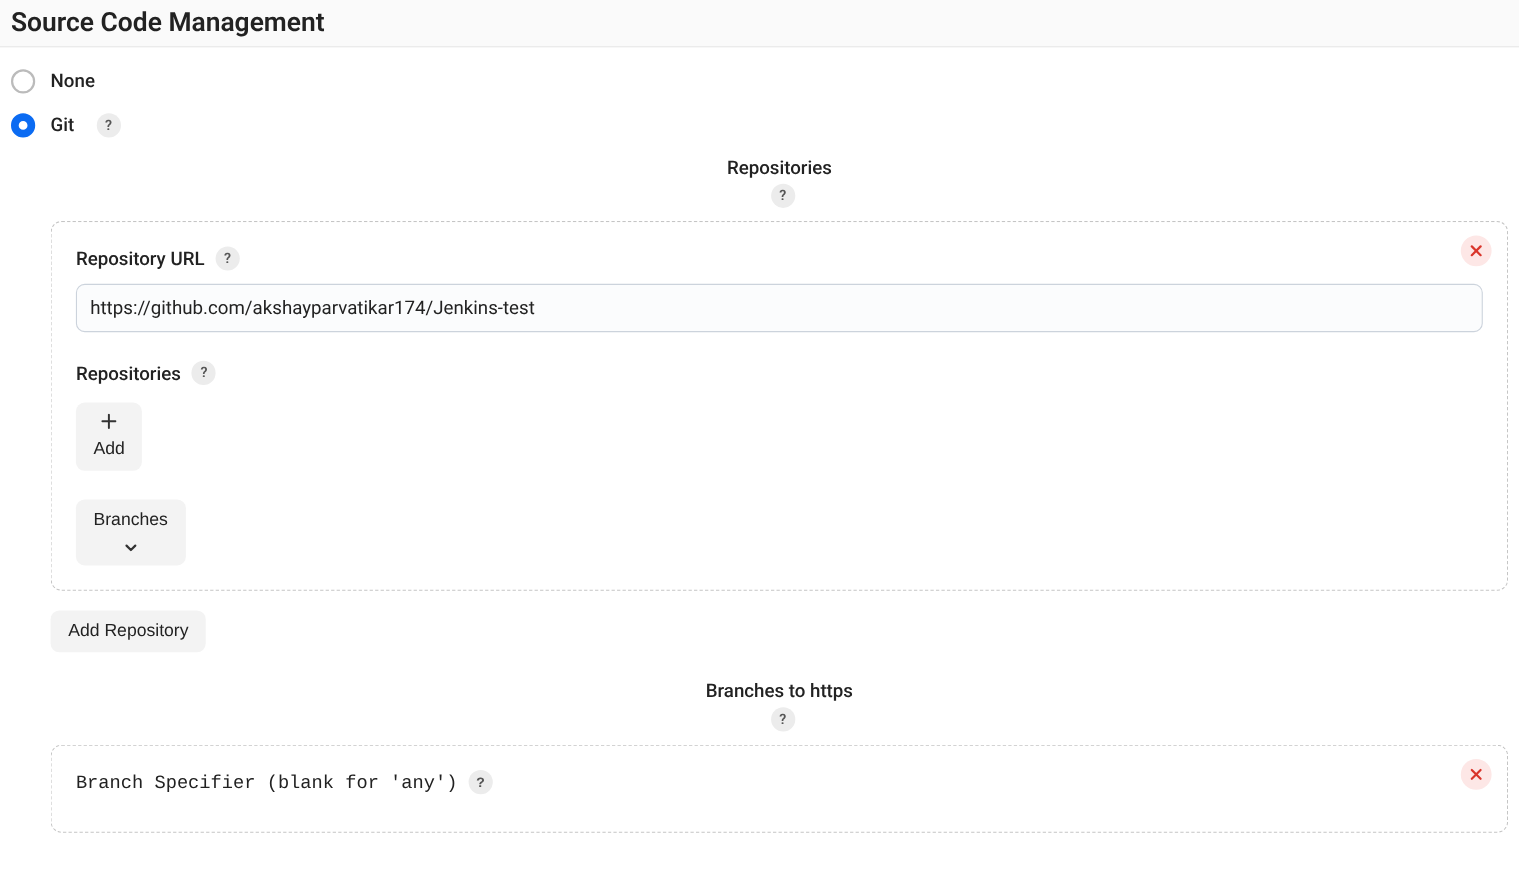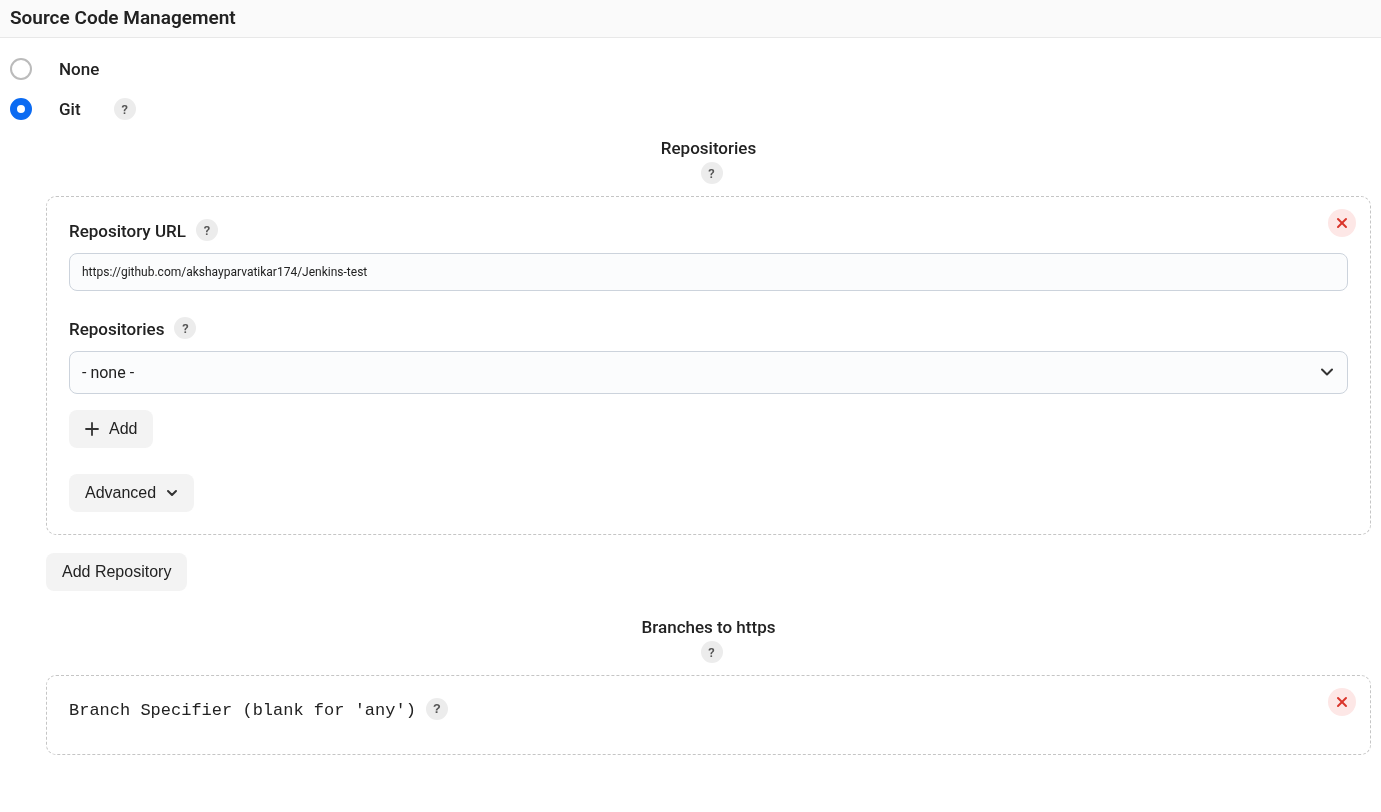--- a/index.html
+++ b/index.html
@@ -8,33 +8,33 @@
       padding: 0;
     }
     body {
       font-family: -apple-system, BlinkMacSystemFont, "Segoe UI", Roboto, Helvetica, Arial, sans-serif;
       font-size: 16px;
       color: #222;
       background: #fff;
       padding: 0;
     }
     .section-header {
-      font-size: 19px;
+      font-size: 24px;
       font-weight: 600;
       padding: 6px 10px 8px 10px;
       border-bottom: 1px solid #e8e8e8;
       background: #fafafa;
     }
     .content {
       padding: 20px 10px 10px 10px;
     }
     .radio-row {
       display: flex;
       align-items: center;
-      gap: 27px;
+      gap: 14px;
       margin-bottom: 18px;
       margin-left: 0;
     }
     .radio-row:last-of-type {
       margin-bottom: 14px;
     }
     .radio-outer {
       width: 22px;
       height: 22px;
       border-radius: 50%;
@@ -107,21 +107,21 @@
       font-size: 17px;
       font-weight: 500;
       display: flex;
       align-items: flex-end;
       gap: 4px;
       margin-bottom: 12px;
     }
     .text-input {
       width: 100%;
       padding: 11px 12px;
-      font-size: 12px;
+      font-size: 17px;
       border: 1px solid #ccd3dc;
       border-radius: 8px;
       background: #fbfcfd;
       font-family: inherit;
       color: #222;
       outline: none;
     }
     .field-block {
       margin-bottom: 26px;
     }
@@ -162,20 +162,21 @@
       align-items: center;
       gap: 10px;
       padding: 10px 16px;
       font-size: 16px;
       font-weight: 500;
       border: none;
       border-radius: 8px;
       background: #f3f3f3;
       color: #222;
       cursor: pointer;
+      flex-direction: column;
     }
     .btn-plus svg {
       width: 14px;
       height: 14px;
       stroke: #333;
     }
     .btn-chevron svg {
       width: 12px;
       height: 12px;
       stroke: #333;
@@ -223,43 +224,35 @@
           <span>Repository URL</span>
           <span class="help-icon">?</span>
         </div>
         <input type="text" class="text-input" value="https://github.com/akshayparvatikar174/Jenkins-test" style="">
       </div>
 
       <div class="field-block">
         <div class="field-label">
           <span>Repositories</span>
           <span class="help-icon">?</span>
-        </div>
-        <div class="select-wrap">
-          <div class="select-input">- none -</div>
-          <div class="chevron">
-            <svg viewBox="0 0 14 14" fill="none" stroke-width="2" stroke-linecap="round" stroke-linejoin="round">
-              <polyline points="2,5 7,10 12,5"></polyline>
-            </svg>
-          </div>
         </div>
         <div class="btn-row">
           <button class="btn btn-plus">
             <svg viewBox="0 0 14 14" fill="none" stroke-width="1.8" stroke-linecap="round">
               <line x1="7" y1="1" x2="7" y2="13"></line>
               <line x1="1" y1="7" x2="13" y2="7"></line>
             </svg>
             <span>Add</span>
           </button>
         </div>
       </div>
 
       <div class="field-block" style="margin-bottom:0;">
         <button class="btn btn-chevron">
-          <span>Advanced</span>
+          <span>Branches</span>
           <svg viewBox="0 0 12 12" fill="none" stroke-width="2" stroke-linecap="round" stroke-linejoin="round">
             <polyline points="2,4 6,8 10,4"></polyline>
           </svg>
         </button>
       </div>
     </div>
 
     <button class="btn">
       <span>Add Repository</span>
     </button>

